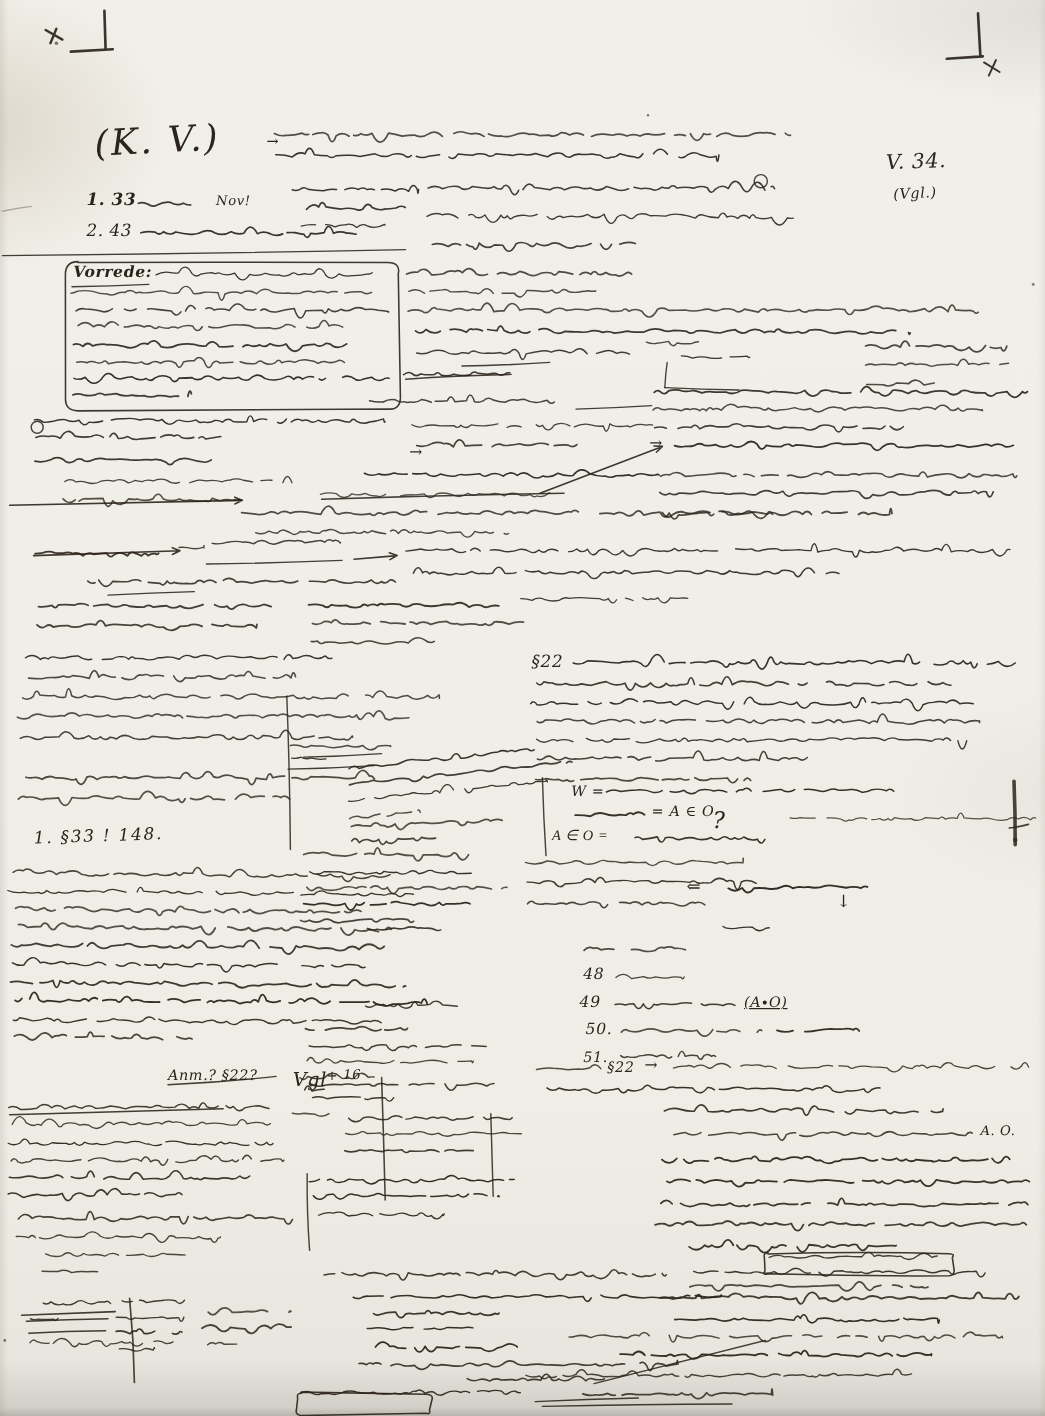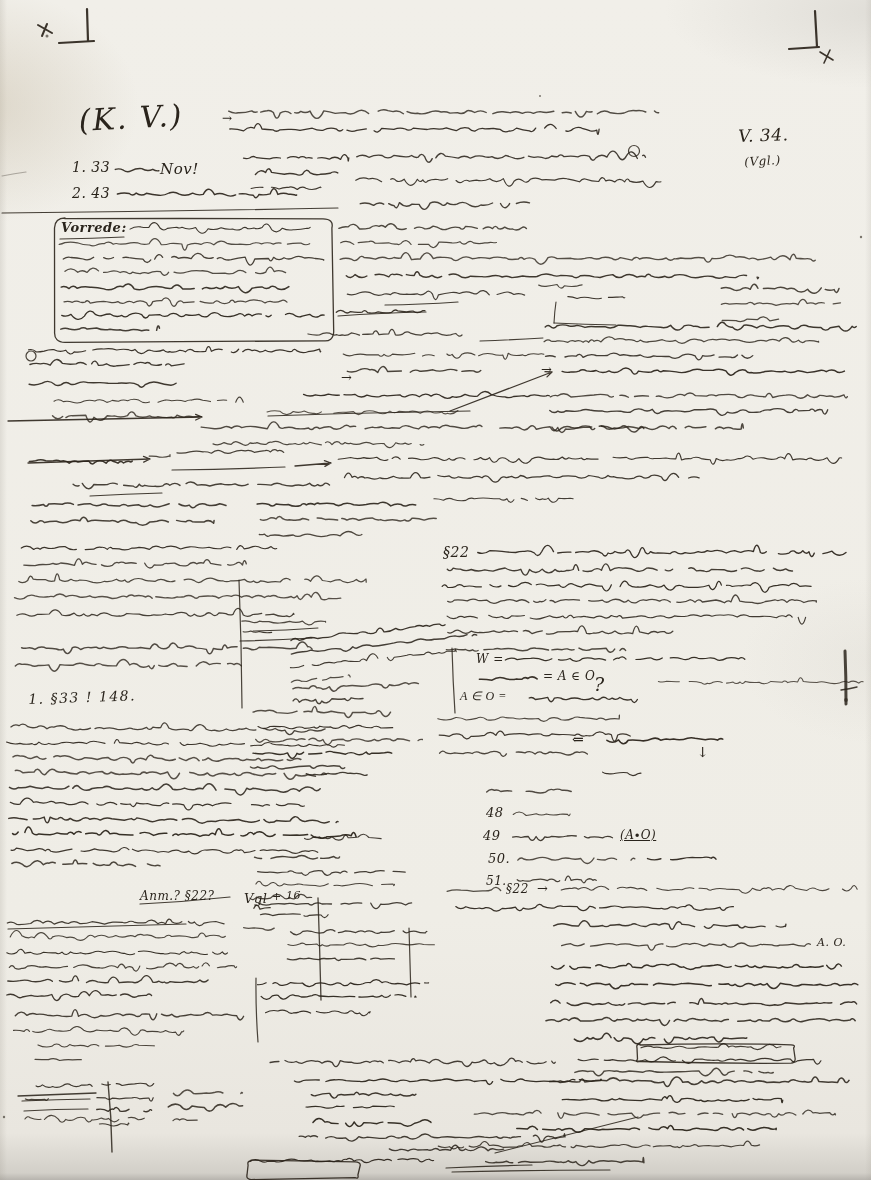--- a/index.html
+++ b/index.html
@@ -259,40 +259,40 @@
         <path d="M28 463 L150 459 M143.7 462.1 L150 459 L143.5 456.4" fill="none" stroke="#2b241b" stroke-width="1.3" stroke-linecap="round" stroke-linejoin="round" opacity="0.9"></path>
         <path d="M295 466 L331 463 M324.9 466.4 L331 463 L324.4 460.7" fill="none" stroke="#2b241b" stroke-width="1.3" stroke-linecap="round" stroke-linejoin="round" opacity="0.9"></path>
         <path d="M450 411 L552 372 M547.0 376.9 L552 372 L545.0 371.6" fill="none" stroke="#2b241b" stroke-width="1.3" stroke-linecap="round" stroke-linejoin="round" opacity="0.9"></path>
       </g>
   </svg>
 
   <div class="token sig">(K. V.)</div>
   <div class="token folio">V. 34.</div>
 
   <div id="tokens">
-      <div class="token" style="left: 72px; top: 160px; font-size: 14px;">1. 33</div>
-      <div class="token" style="left: 160px; top: 162px; font-size: 15px;">Nov!</div>
+      <div class="token" style="left: 72px; top: 160px; font-size: 14px; font-weight: bold;">1. 33</div>
+      <div class="token" style="left: 180px; top: 162px; font-size: 11px;">Nov!</div>
       <div class="token" style="left: 72px; top: 186px; font-size: 14px; text-align: right;">2. 43</div>
       <div class="token" style="left: 61px; top: 221px; font-size: 13px; font-weight: 700;">Vorrede:</div>
       <div class="token" style="left: 744px; top: 156px; font-size: 12px; transform: rotate(-3deg);">(Vgl.)</div>
       <div class="token" style="left: 443px; top: 545px; font-size: 14px;">§22</div>
       <div class="token" style="left: 28px; top: 692px; font-size: 14px; transform: rotate(-2deg); letter-spacing: 1.5px;">1. §33 ! 148.</div>
       <div class="token" style="left: 476px; top: 653px; font-size: 12px;">W =</div>
       <div class="token" style="left: 543px; top: 670px; font-size: 12px;">= A ∈ O</div>
       <div class="token" style="left: 460px; top: 690px; font-size: 12px; font-family: Liberation Serif, serif;">A ∈ O =</div>
       <div class="token" style="left: 594px; top: 675px; font-size: 19px;">?</div>
       <div class="token" style="left: 486px; top: 806px; font-size: 13px;">48</div>
       <div class="token" style="left: 483px; top: 829px; font-size: 13px;">49</div>
       <div class="token" style="left: 620px; top: 829px; font-size: 12px; text-decoration: underline;">(A∙O)</div>
       <div class="token" style="left: 488px; top: 852px; font-size: 13px;">50.</div>
       <div class="token" style="left: 486px; top: 875px; font-size: 12px;">51.</div>
       <div class="token" style="left: 506px; top: 883px; font-size: 12px;">§22</div>
       <div class="token" style="left: 817px; top: 937px; font-size: 11px;">A. O.</div>
       <div class="token" style="left: 140px; top: 890px; font-size: 12px;">Anm.? §22?</div>
-      <div class="token" style="left: 244px; top: 892px; font-size: 13px;">Vgl</div>
+      <div class="token" style="left: 244px; top: 892px; font-size: 16px;">Vgl</div>
       <div class="token" style="left: 272px; top: 891px; font-size: 11px;">+</div>
       <div class="token" style="left: 286px; top: 890px; font-size: 11px;">16</div>
       <div class="token" style="left: 572px; top: 732px; font-size: 14px;">⇐</div>
       <div class="token" style="left: 697px; top: 745px; font-size: 14px;">↓</div>
       <div class="token" style="left: 341px; top: 371px; font-size: 13px;">→</div>
       <div class="token" style="left: 541px; top: 363px; font-size: 13px;">→</div>
       <div class="token" style="left: 537px; top: 882px; font-size: 13px;">→</div>
       <div class="token" style="left: 222px; top: 112px; font-size: 12px;">→</div>
     </div>
 </div>

